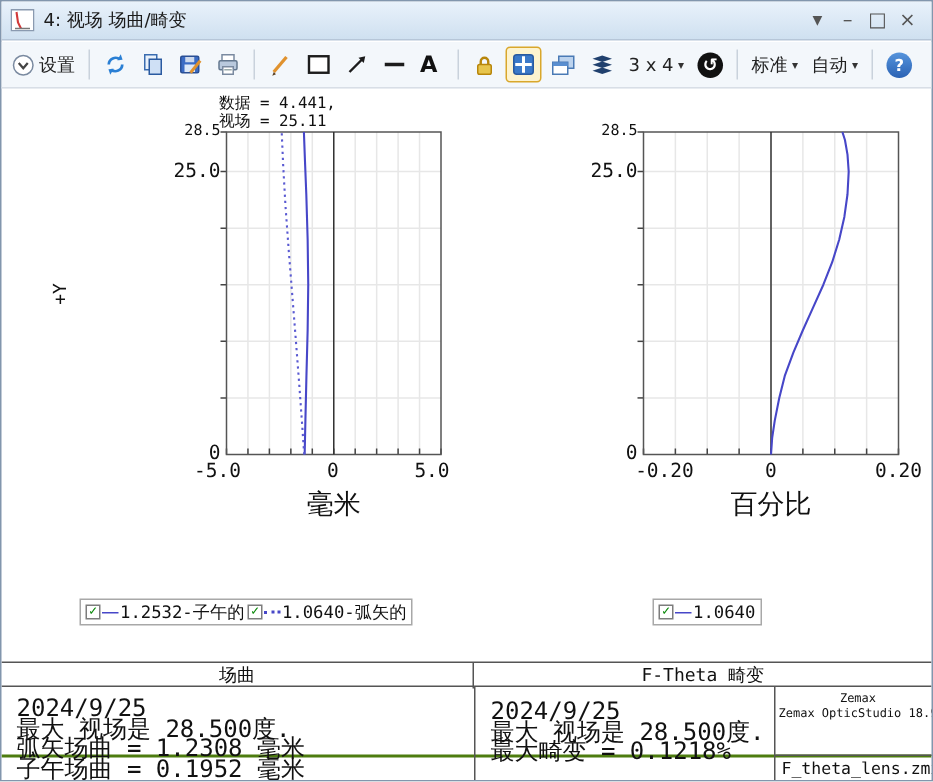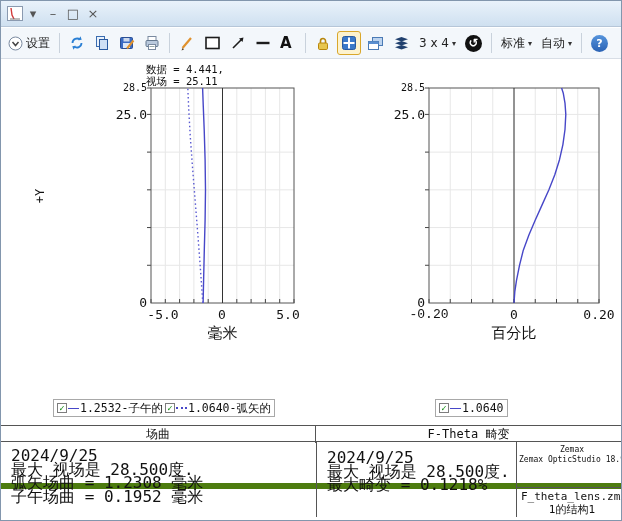--- a/index.html
+++ b/index.html
@@ -24,38 +24,38 @@
   .reset-circle{width:17px;height:17px;border-radius:50%;background:#111;color:#fff;
                 font-size:12px;font-weight:bold;display:flex;align-items:center;justify-content:center;line-height:1;}
   .help-circle{width:17px;height:17px;border-radius:50%;background:linear-gradient(#5694dc,#2a62b4);
                color:#fff;font-size:11px;font-weight:bold;display:flex;align-items:center;justify-content:center;}
   
   .tick{position:absolute;font-family:"DejaVu Sans Mono","Liberation Mono",monospace;
         font-size:13px;color:#111;white-space:nowrap;}
   .tick.small{font-size:10px;}
   .t-right{text-align:right;}
   .t-center{text-align:center;}
-  .axis-title{position:absolute;font-size:15px;color:#111;text-align:center;
+  .axis-title{position:absolute;font-size:18px;color:#111;text-align:center;
               font-family:"DejaVu Sans Mono","Liberation Mono",monospace;}
   .ylab-rot{position:absolute;font-size:12px;color:#111;transform:rotate(-90deg);
             font-family:"DejaVu Sans Mono","Liberation Mono",monospace;}
   .tooltip{position:absolute;left:145px;top:63px;font-size:10.5px;line-height:11.5px;color:#111;
            font-family:"DejaVu Sans Mono","Liberation Mono",monospace;z-index:5;}
   
   .legend{position:absolute;top:398px;height:18px;border:1px solid #a8a8a8;background:#fff;
           display:flex;align-items:center;padding:0 3px;gap:2px;}
   .legend-item{display:flex;align-items:center;gap:1px;
                font-family:"DejaVu Sans Mono","Liberation Mono",monospace;font-size:11.5px;color:#111;}
   .cb{width:10px;height:10px;border:1px solid #7d7d7d;background:#fff;font-size:9px;line-height:8px;
       color:#0c8a0c;text-align:center;font-weight:bold;}
   .sample{display:inline-block;width:11px;height:0;border-top:1.6px solid #4747c8;}
   .sample.dotted{border-top-style:dotted;border-top-width:2px;}
   
-  .report{position:absolute;left:0;top:424px;width:620px;height:64px;border-top:1px solid #555;
-          border-bottom:6px solid #4d7c0f;font-family:"DejaVu Sans Mono","Liberation Mono",monospace;color:#111;}
+  .report{position:absolute;left:0;top:440px;width:620px;height:64px;border-top:1px solid #555;
+          border-bottom:2px solid #4d7c0f;font-family:"DejaVu Sans Mono","Liberation Mono",monospace;color:#111;}
   .report .hdr-row{display:grid;grid-template-columns:315px 1fr;height:16px;border-bottom:1px solid #555;}
   .report .hdr-cell{display:flex;align-items:center;justify-content:center;font-size:12px;}
   .report .hdr-cell:first-child{border-right:1px solid #555;}
   .report .body-row{display:grid;grid-template-columns:315px 200px 1fr;height:75px;}
   .report .cell{font-size:16px;line-height:13.5px;padding:7px 0 0 10px;}
   .report .cell.mid{border-left:1px solid #555;padding-top:9px;}
   .report .brand-col{border-left:1px solid #555;display:flex;flex-direction:column;}
   .brand-top{height:46px;border-bottom:1px solid #555;text-align:center;font-size:8px;line-height:9.5px;padding-top:3px;}
   .brand-bot{flex:1;font-size:11px;line-height:13px;padding-top:2px;}
   .brand-bot .l1{padding-left:4px;}
@@ -67,20 +67,21 @@
 <body>
 
 <div class="window">
 
   <div class="titlebar">
     <svg width="16" height="15">
       <rect x="0.5" y="0.5" width="15" height="14" fill="#fff" stroke="#8a9ab0"></rect>
       <polyline points="4,2 5,9 7,13" fill="none" stroke="#d23a3a" stroke-width="1.4"></polyline>
       <line x1="3" y1="13" x2="13" y2="13" stroke="#777" stroke-width="1"></line>
     </svg>
+    <span class="title">4: 视场 场曲/畸变</span>
     <span class="win-ctl">▾</span>
     <span class="win-ctl">–</span>
     <span class="win-ctl">□</span>
     <span class="win-ctl">×</span>
   </div>
 
   <div class="toolbar">
     <div class="tb-btn">
       <svg width="15" height="15">
         <circle cx="7.5" cy="7.5" r="6.5" fill="#fff" stroke="#7a8aa0"></circle>
@@ -268,30 +269,30 @@
     </div>
 
   <div class="tooltip">
     <div>数据 = 4.441,</div>
     <div>视场 = 25.11</div>
   </div>
 
   <div class="tick small t-right" style="left:112px;top:81px;width:34px;">28.5</div>
   <div class="tick t-right" style="left:103px;top:106px;width:43px;">25.0</div>
   <div class="tick t-right" style="left:120px;top:294px;width:26px;">0</div>
-  <div class="tick t-center" style="left:136px;top:306px;width:52px;">-5.0</div>
+  <div class="tick t-center" style="left:118px;top:306px;width:52px;">-5.0</div>
   <div class="tick t-center" style="left:195px;top:306px;width:52px;">0</div>
   <div class="tick t-center" style="left:261px;top:306px;width:52px;">5.0</div>
   <div class="axis-title" style="left:150px;top:323px;width:143px;">毫米</div>
   <div class="ylab-rot" style="left:32px;top:188px;">+Y</div>
 
   <div class="tick small t-right" style="left:390px;top:81px;width:34px;">28.5</div>
   <div class="tick t-right" style="left:381px;top:106px;width:43px;">25.0</div>
   <div class="tick t-right" style="left:398px;top:294px;width:26px;">0</div>
-  <div class="tick t-center" style="left:402px;top:306px;width:52px;font-family:Liberation Mono, monospace;">-0.20</div>
+  <div class="tick t-center" style="left:416px;top:306px;width:52px;">-0.20</div>
   <div class="tick t-center" style="left:487px;top:306px;width:52px;">0</div>
   <div class="tick t-center" style="left:572px;top:306px;width:52px;">0.20</div>
   <div class="axis-title" style="left:428px;top:323px;width:170px;">百分比</div>
 
   <div class="legend" style="left:52px;">
     <div class="legend-item">
       <span class="cb">✓</span>
       <span class="sample"></span>
       <span>1.2532-子午的</span>
     </div>

